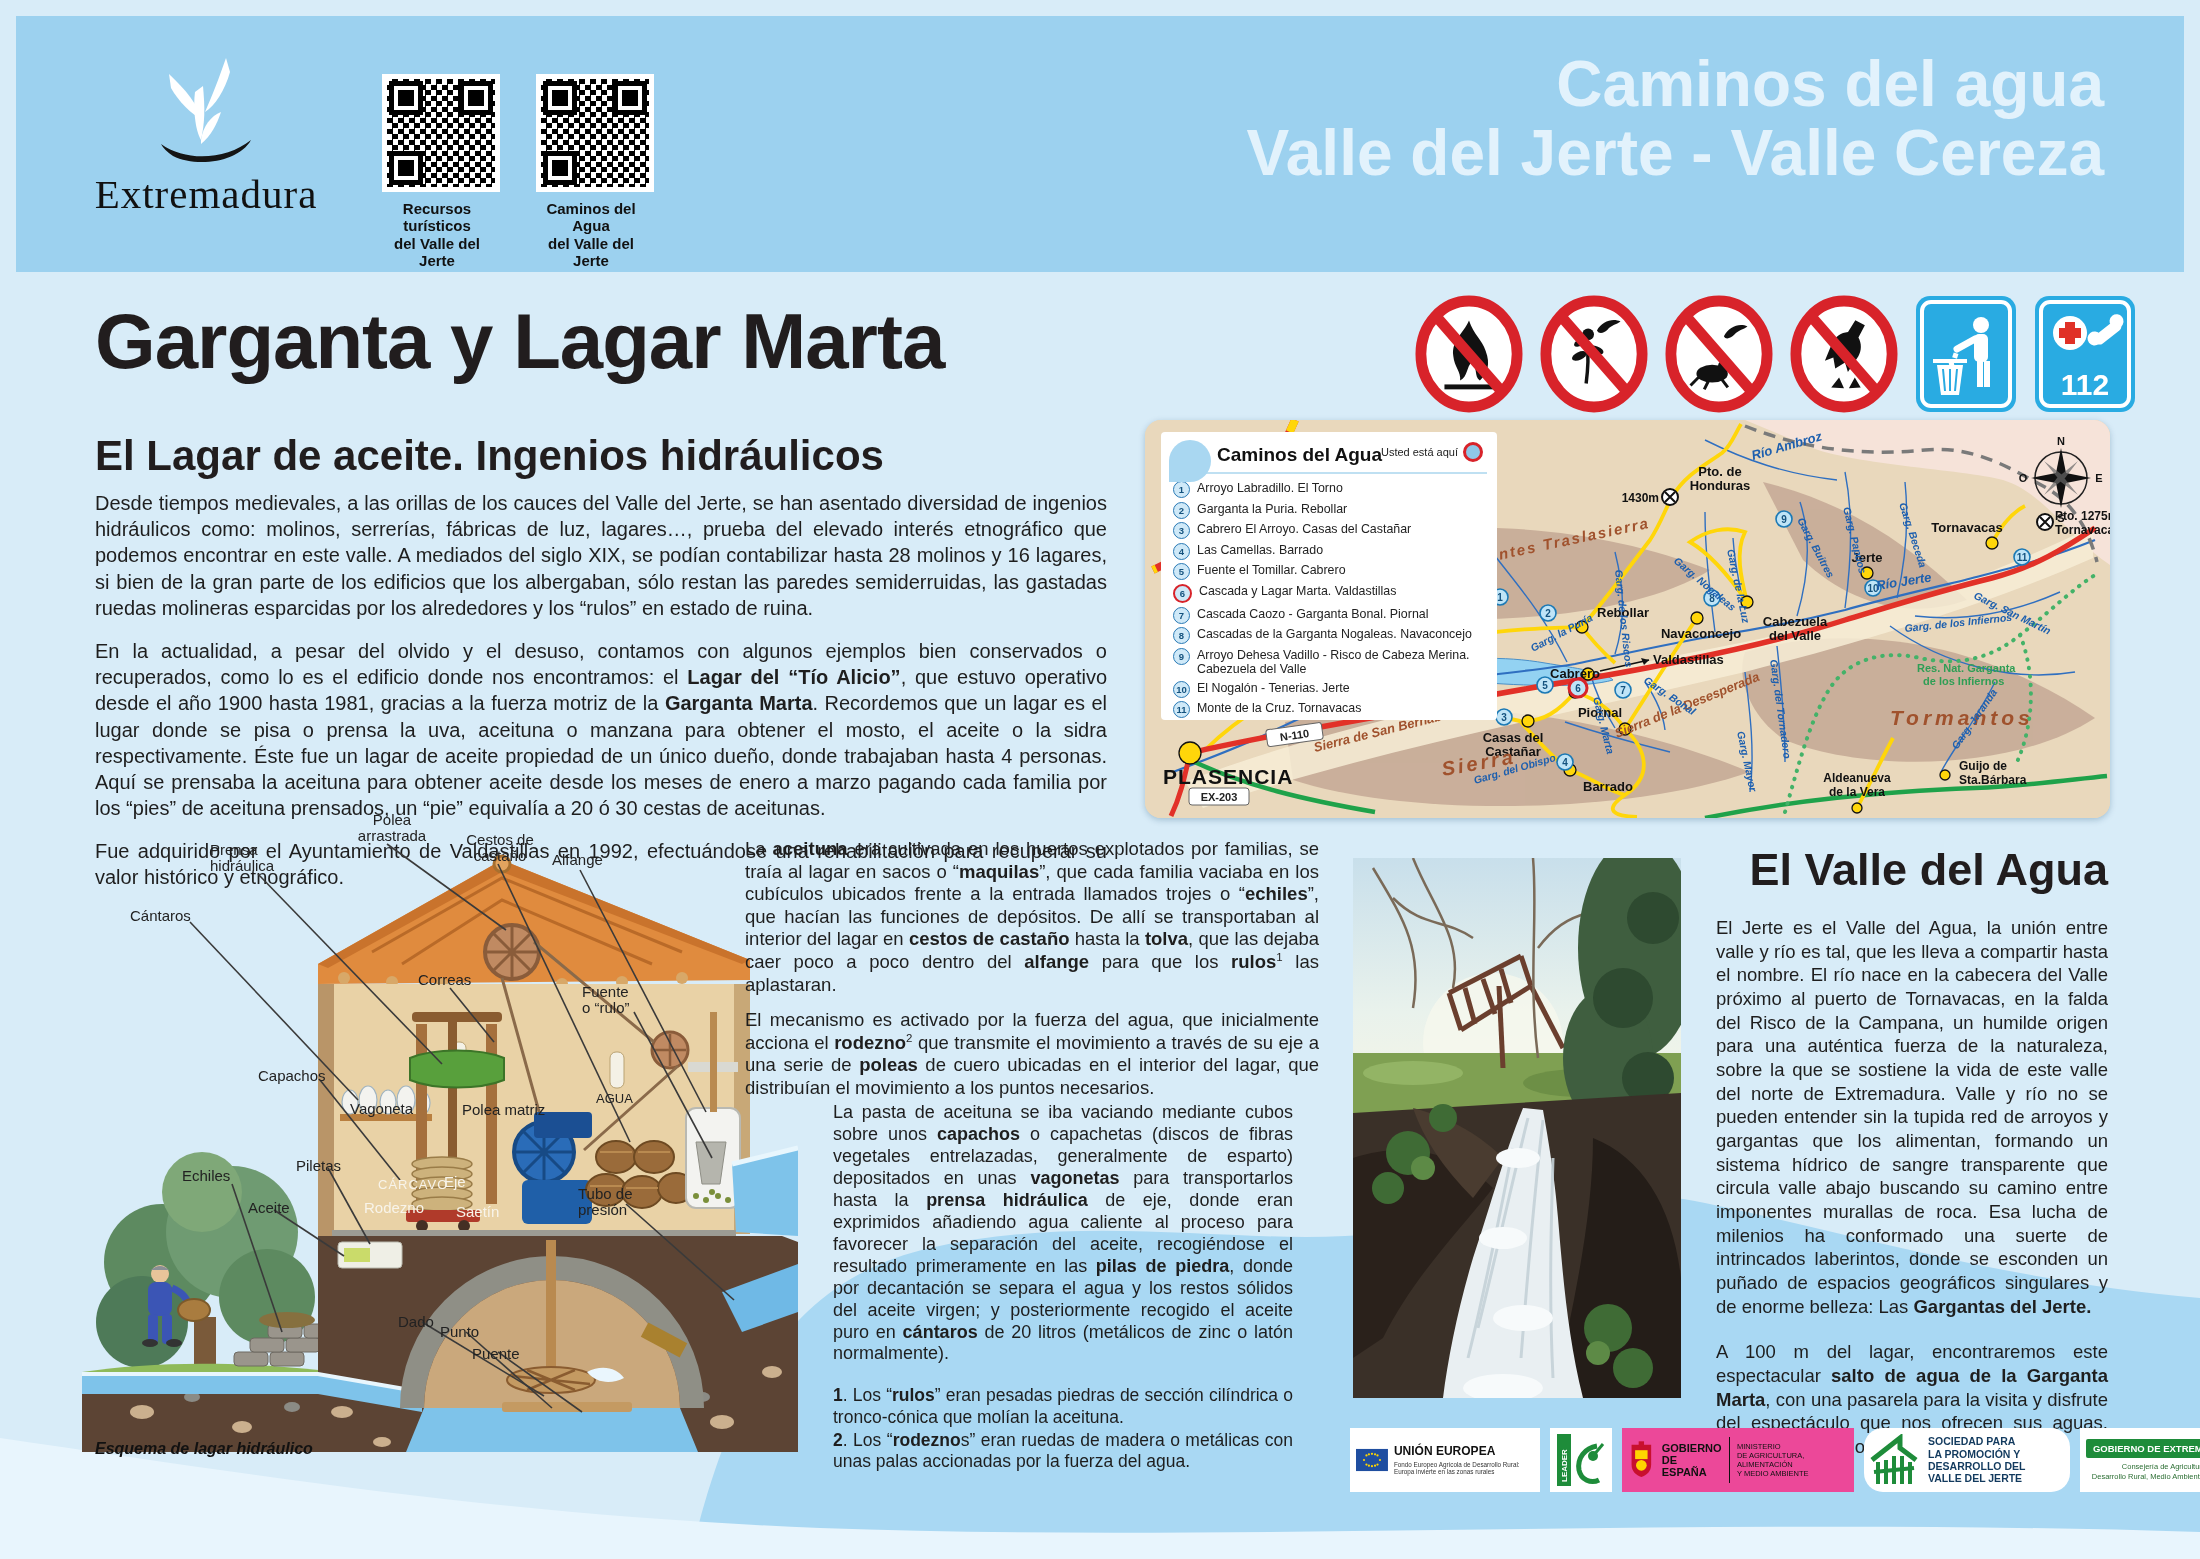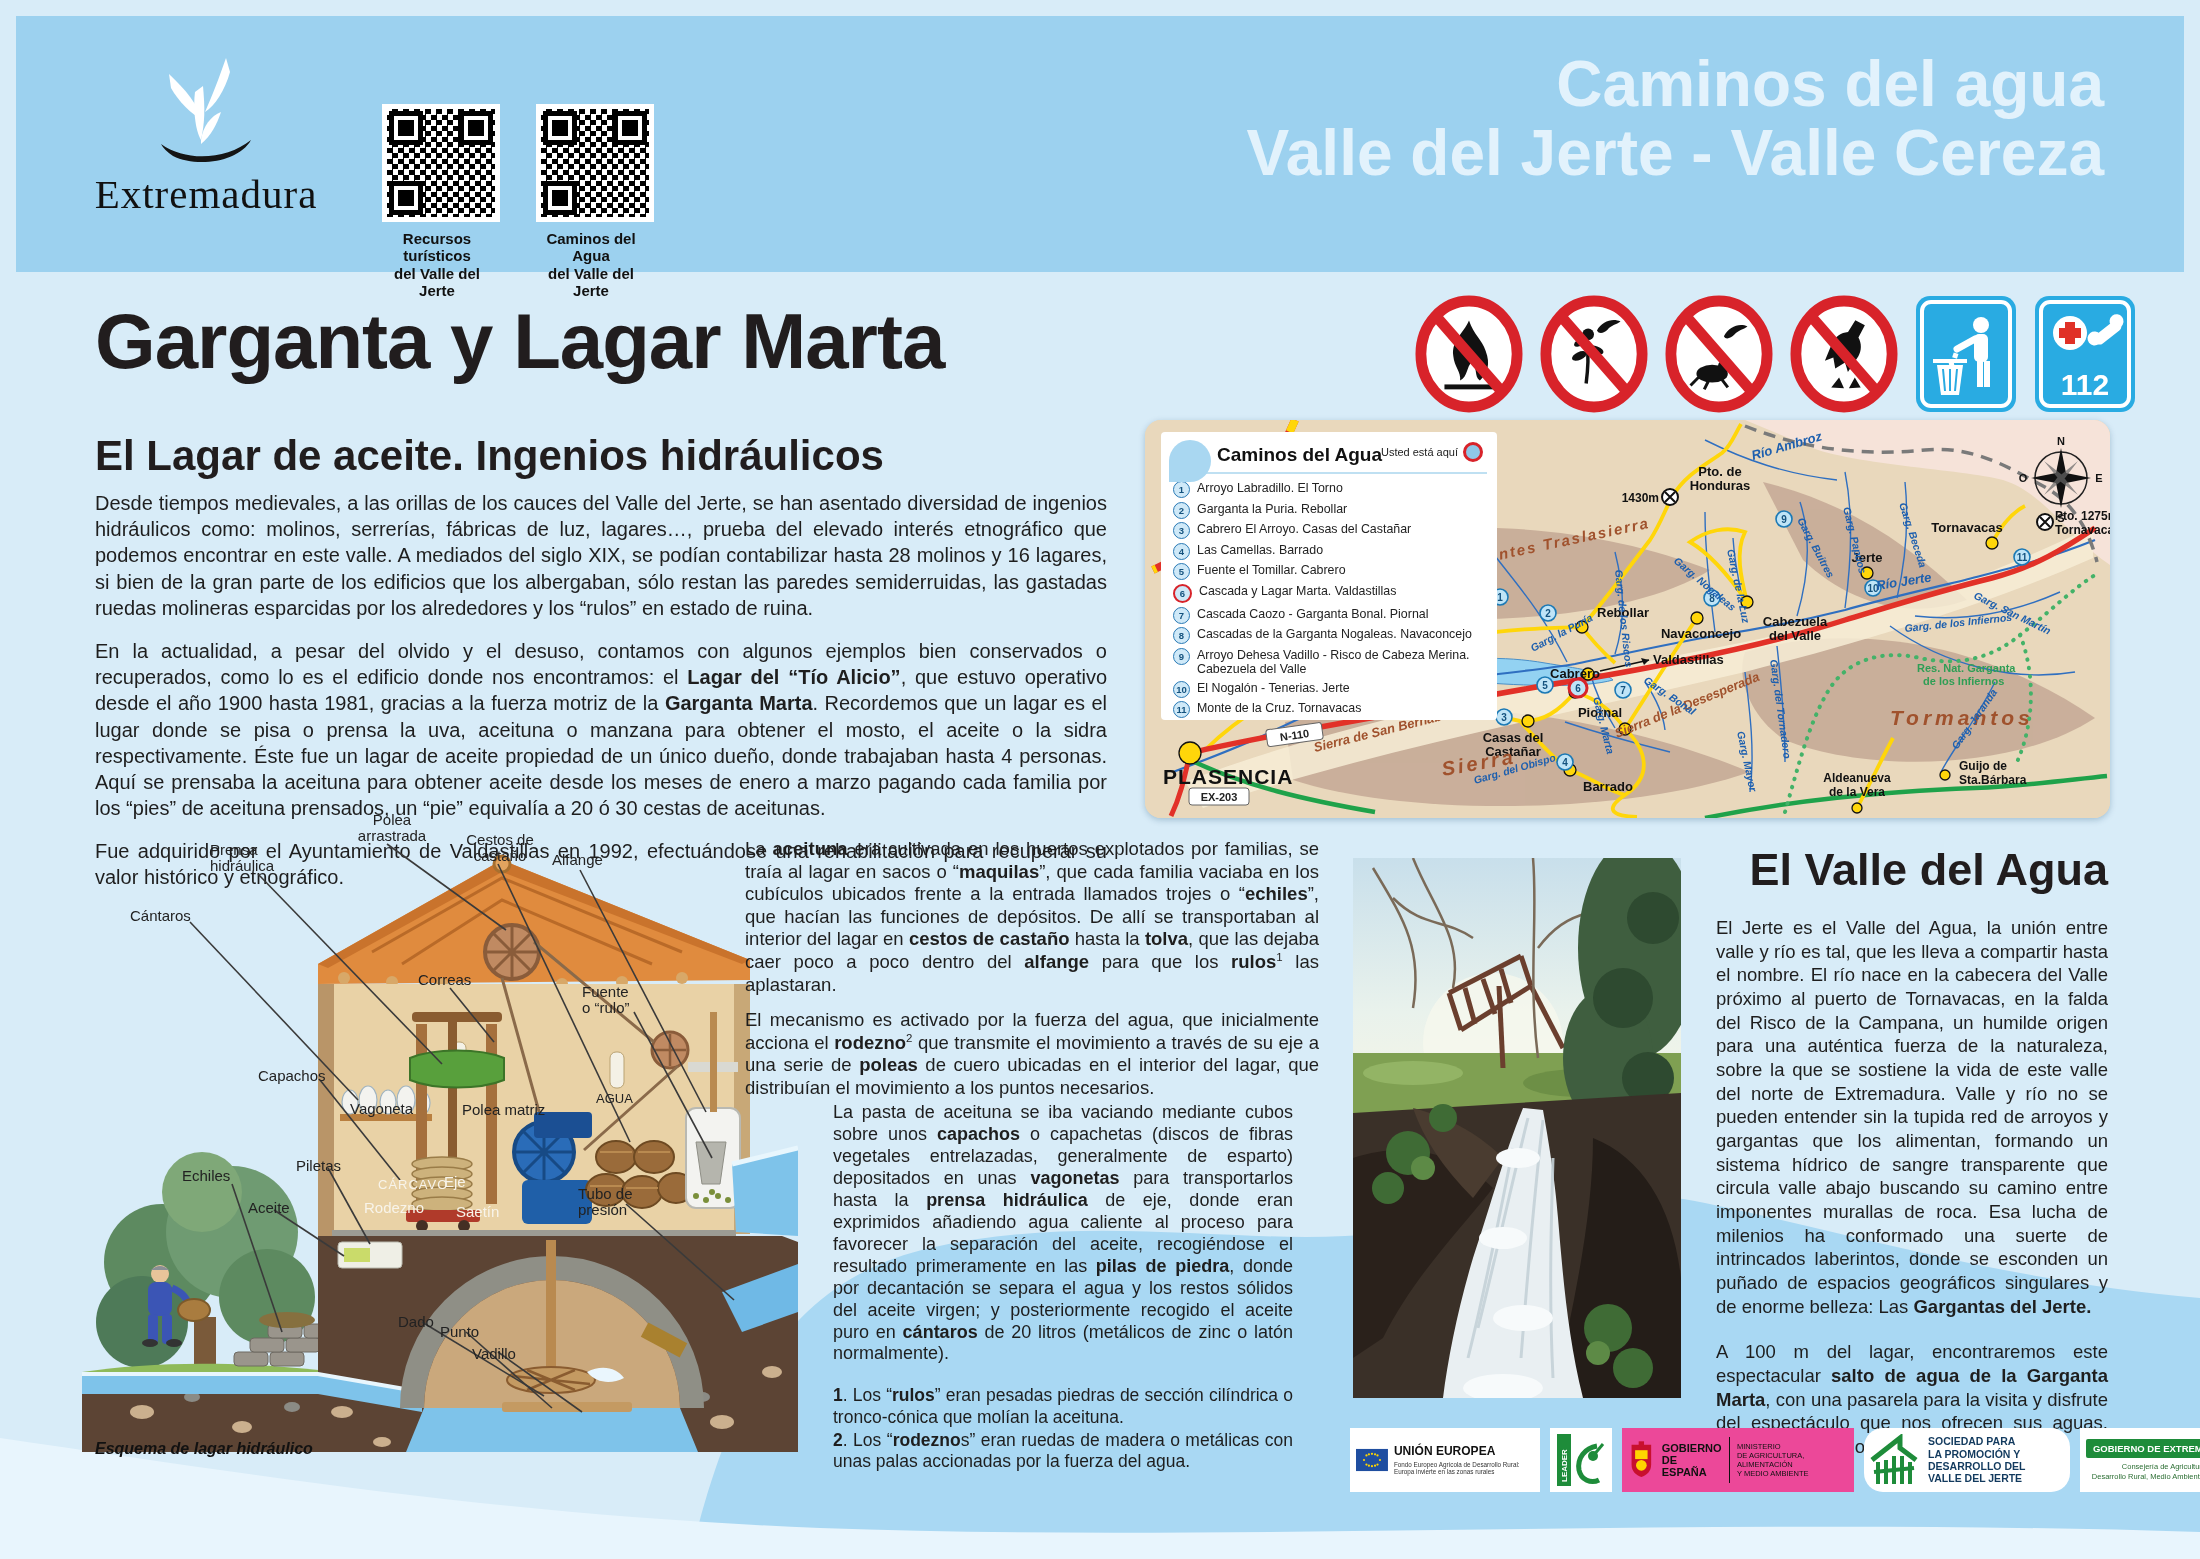--- a/index.html
+++ b/index.html
@@ -10,21 +10,21 @@
   b{font-weight:bold;}
 
   
   #waves{left:0;top:0;width:2200px;height:1559px;z-index:0;}
 
   
   #header{left:16px;top:16px;right:16px;height:256px;background:#9cd1ef;z-index:2;}
   #brand{left:60px;top:40px;width:260px;text-align:center;}
   #brand svg{display:block;margin:0 auto;}
   #brand-name{font-family:"Liberation Serif",serif;font-size:41px;color:#111;letter-spacing:1px;margin-top:2px;}
-  .qrbox{top:88px;width:110px;text-align:center;}
+  .qrbox{top:58px;width:110px;text-align:center;}
   #qr1{left:366px;} #qr2{left:520px;}
   .qr{width:108px;height:108px;background:
       repeating-conic-gradient(#000 0% 25%, #fff 0% 50%);
       background-size:11px 11px;border:5px solid #fff;position:relative;margin:0 auto;}
   .qf{position:absolute;width:24px;height:24px;border:5px solid #000;background:#fff;}
   .qf::after{content:"";position:absolute;inset:4px;background:#000;}
   .qf.tl{left:2px;top:2px;} .qf.tr{right:2px;top:2px;} .qf.bl{left:2px;bottom:2px;}
   .qrcap{margin-top:8px;font-size:15px;font-weight:bold;line-height:1.15;white-space:pre-line;color:#111;}
   #htitle{right:80px;top:34px;text-align:right;color:#e2f2fc;font-weight:bold;
           font-size:64px;line-height:1.08;letter-spacing:0px;}
@@ -732,21 +732,21 @@
     <div class="dl" id="dl-aceite">Aceite</div>
     <div class="dl" id="dl-piletas">Piletas</div>
     <div class="dl w sm" id="dl-carcavo">CÁRCAVO</div>
     <div class="dl w" id="dl-eje">Eje</div>
     <div class="dl w" id="dl-rodezno">Rodezno</div>
     <div class="dl w" id="dl-saetin">Saetín</div>
     <div class="dl" id="dl-tubo">Tubo de
 presión</div>
     <div class="dl" id="dl-dado">Dado</div>
     <div class="dl" id="dl-punto">Punto</div>
-    <div class="dl" id="dl-puente">Vadillo</div>
+    <div class="dl" id="dl-puente">Puente</div>
   </div>
   <div id="diag-caption" class="abs">Esquema de lagar hidráulico</div>
 
   <div id="proc-a" class="abs">
     <p><span>La </span><b>aceituna</b><span> era cultivada en los huertos explotados por familias, se traía al lagar en sacos o “</span><b>maquilas</b><span>”, que cada familia vaciaba en los cubículos ubicados frente a la entrada llamados trojes o “</span><b>echiles</b><span>”, que hacían las funciones de depósitos. De allí se transportaban al interior del lagar en </span><b>cestos de castaño</b><span> hasta la </span><b>tolva</b><span>, que las dejaba caer poco a poco dentro del </span><b>alfange</b><span> para que los </span><b>rulos</b><sup>1</sup><span> las aplastaran.</span></p>
     <p><span>El mecanismo es activado por la fuerza del agua, que inicialmente acciona el </span><b>rodezno</b><sup>2</sup><span> que transmite el movimiento a través de su eje a una serie de </span><b>poleas</b><span> de cuero ubicadas en el interior del lagar, que distribuían el movimiento a los puntos necesarios.</span></p>
   </div>
   <div id="proc-b" class="abs">
     <p><span>La pasta de aceituna se iba vaciando mediante cubos sobre unos </span><b>capachos</b><span> o capachetas (discos de fibras vegetales entrelazadas, generalmente de esparto) depositados en unas </span><b>vagonetas</b><span> para transportarlos hasta la </span><b>prensa hidráulica</b><span> de eje, donde eran exprimidos añadiendo agua caliente al proceso para favorecer la separación del aceite, recogiéndose el resultado primeramente en las </span><b>pilas de piedra</b><span>, donde por decantación se separa el agua y los restos sólidos del aceite virgen; y posteriormente recogido el aceite puro en </span><b>cántaros</b><span> de 20 litros (metálicos de zinc o latón normalmente).</span></p>
     <div id="footnotes">

